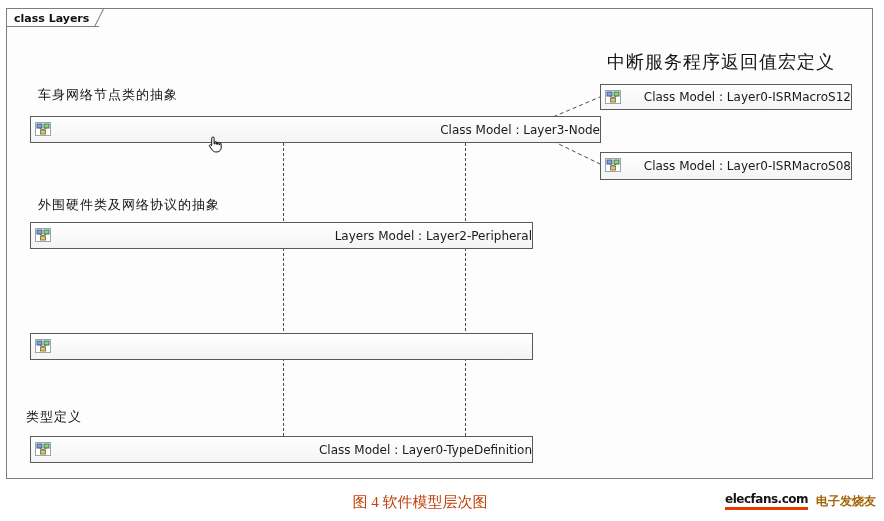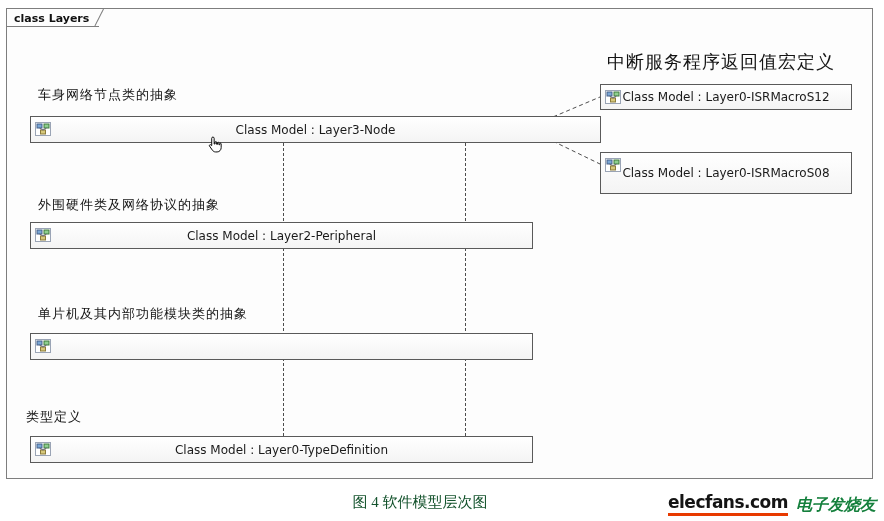--- a/index.html
+++ b/index.html
@@ -12,38 +12,38 @@
              font-weight:bold;font-size:11px;color:#111;padding:3px 8px 0 7px;z-index:3}
   .frame-tab::after{content:"";position:absolute;right:-5px;top:0;width:1px;height:19px;background:#7e7e7e;
              transform:rotate(27deg);transform-origin:top center}
 
   
   .heading{position:absolute;font-size:13px;color:#151515;letter-spacing:1px;z-index:2}
   .heading.right{font-size:18px}
 
   
   .mbox{position:absolute;height:27px;background:linear-gradient(#ffffff,#f4f4f4);border:1px solid #5a5a5a;
-        display:flex;align-items:center;justify-content:center;font-size:12px;color:#1a1a1a;z-index:2}
+        display:flex;align-items:center;justify-content:flex-end;font-size:12px;color:#1a1a1a;z-index:2}
   .mbox .iconwrap{position:absolute;left:4px;top:5px;width:16px;height:14px;line-height:0}
 
   
   .vline{position:absolute;width:0;border-left:1px dashed #4d4d4d;z-index:1}
   .diag-svg{position:absolute;left:0;top:0;width:884px;height:521px;z-index:1;pointer-events:none}
 
   
   .cursor{position:absolute;left:208px;top:136px;z-index:5;line-height:0}
 
   
-  .caption{position:absolute;left:0;top:493px;width:840px;text-align:center;font-size:15px;color:#14532d;
+  .caption{position:absolute;left:0;top:493px;width:840px;text-align:center;font-size:15px;color:#c2410c;
            font-family:"Liberation Serif","DejaVu Serif",serif;z-index:2}
 
   
   .watermark{position:absolute;right:8px;top:492px;display:flex;align-items:flex-end;gap:8px;z-index:4;background:#fff;padding-left:6px}
-  .wm-brand{font-weight:bold;font-size:17px;color:#141414;border-bottom:3px solid #e83a00;padding-bottom:1px;letter-spacing:-0.5px}
-  .wm-slogan{font-style:italic;font-weight:bold;font-size:16px;color:#15803d;
+  .wm-brand{font-weight:bold;font-size:12px;color:#141414;border-bottom:3px solid #e83a00;padding-bottom:1px;letter-spacing:-0.5px}
+  .wm-slogan{font-weight:bold;font-size:12px;color:#a16207;
              font-family:"Liberation Serif","DejaVu Serif",serif}
 </style>
 </head>
 <body>
 
 <div class="screen">
 
   <div class="frame"></div>
   <div class="frame-tab">
     <span>class Layers</span>
@@ -77,24 +77,23 @@
     <span class="iconwrap">
       <svg width="16" height="14" viewBox="0 0 16 14">
         <rect x="0.5" y="0.5" width="15" height="13" fill="#fff" stroke="#9aa4b5"></rect>
         <rect x="2" y="2" width="5" height="4" fill="#7aa7d6" stroke="#44618a"></rect>
         <rect x="9" y="2" width="5" height="4" fill="#8fd08f" stroke="#3f7a3f"></rect>
         <rect x="5.5" y="8" width="5" height="4" fill="#d6c87a" stroke="#8a7a3a"></rect>
         <line x1="4.5" y1="6" x2="8" y2="8" stroke="#667"></line>
         <line x1="11.5" y1="6" x2="8" y2="8" stroke="#667"></line>
       </svg>
     </span>
-    <span>Class Model : Layer2-Peripheral</span>
+    <span>Layers Model : Layer2-Peripheral</span>
   </div>
 
-  <div class="heading" style="left:38px;top:305px">单片机及其内部功能模块类的抽象</div>
   <div class="mbox" style="left:30px;top:333px;width:503px">
     <span class="iconwrap">
       <svg width="16" height="14" viewBox="0 0 16 14">
         <rect x="0.5" y="0.5" width="15" height="13" fill="#fff" stroke="#9aa4b5"></rect>
         <rect x="2" y="2" width="5" height="4" fill="#7aa7d6" stroke="#44618a"></rect>
         <rect x="9" y="2" width="5" height="4" fill="#8fd08f" stroke="#3f7a3f"></rect>
         <rect x="5.5" y="8" width="5" height="4" fill="#d6c87a" stroke="#8a7a3a"></rect>
         <line x1="4.5" y1="6" x2="8" y2="8" stroke="#667"></line>
         <line x1="11.5" y1="6" x2="8" y2="8" stroke="#667"></line>
       </svg>
@@ -125,21 +124,21 @@
         <rect x="2" y="2" width="5" height="4" fill="#7aa7d6" stroke="#44618a"></rect>
         <rect x="9" y="2" width="5" height="4" fill="#8fd08f" stroke="#3f7a3f"></rect>
         <rect x="5.5" y="8" width="5" height="4" fill="#d6c87a" stroke="#8a7a3a"></rect>
         <line x1="4.5" y1="6" x2="8" y2="8" stroke="#667"></line>
         <line x1="11.5" y1="6" x2="8" y2="8" stroke="#667"></line>
       </svg>
     </span>
     <span>Class Model : Layer0-ISRMacroS12</span>
   </div>
 
-  <div class="mbox" style="left:600px;top:152px;width:252px;height:42px">
+  <div class="mbox" style="left:600px;top:152px;width:252px;height:28px">
     <span class="iconwrap">
       <svg width="16" height="14" viewBox="0 0 16 14">
         <rect x="0.5" y="0.5" width="15" height="13" fill="#fff" stroke="#9aa4b5"></rect>
         <rect x="2" y="2" width="5" height="4" fill="#7aa7d6" stroke="#44618a"></rect>
         <rect x="9" y="2" width="5" height="4" fill="#8fd08f" stroke="#3f7a3f"></rect>
         <line x1="4.5" y1="6" x2="8" y2="8" stroke="#667"></line>
         <line x1="11.5" y1="6" x2="8" y2="8" stroke="#667"></line>
         <rect x="5.5" y="8" width="5" height="4" fill="#d6c87a" stroke="#8a7a3a"></rect>
       </svg>
     </span>

